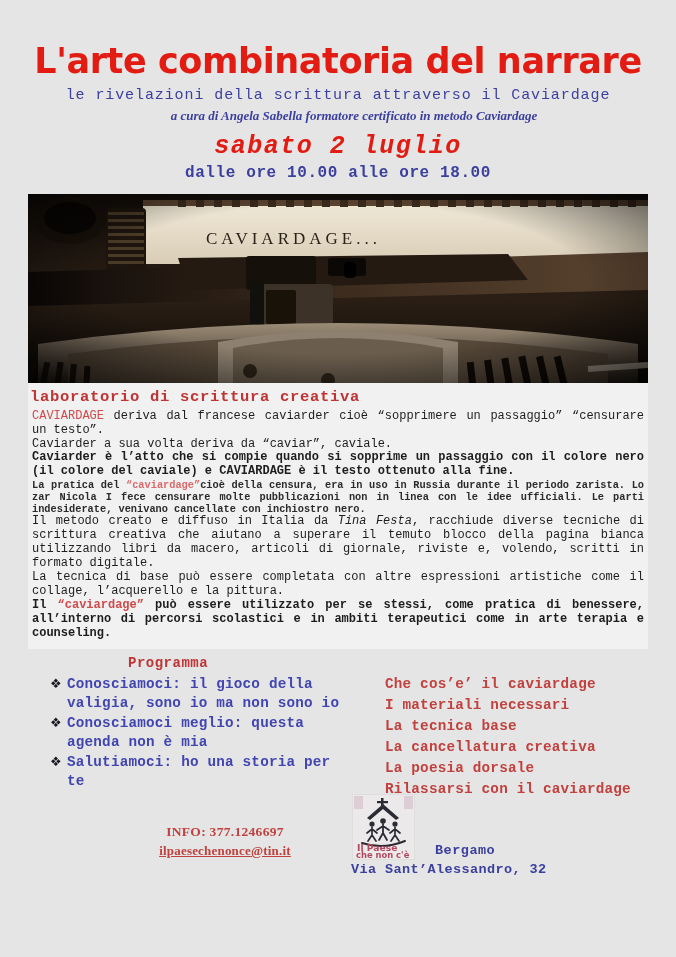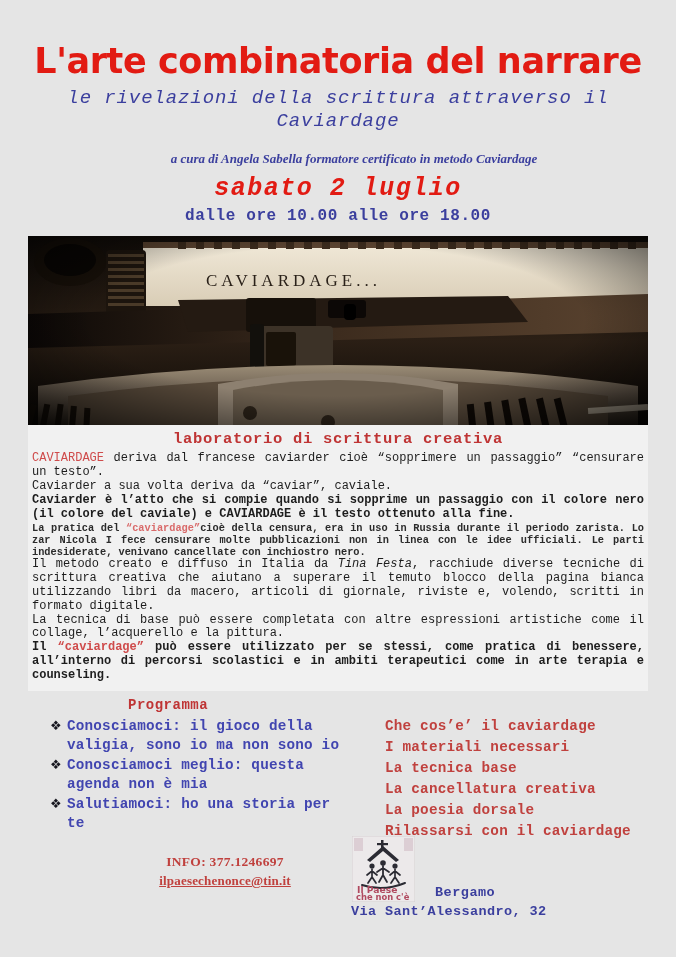--- a/index.html
+++ b/index.html
@@ -33,26 +33,25 @@
     font-weight: bold;
     font-size: 35px;
     color: #e21b13;
     letter-spacing: -0.4px;
     line-height: 1.0;
     margin: 0 0 8px 0;
     white-space: nowrap;
   }
   .subtitle-1 {
     font-family: "Liberation Mono", monospace;
-    font-size: 19px;
+    font-size: 15px;
     color: #3b3f9e;
     letter-spacing: 0.9px;
-    margin: 0 0 18px 0;
+    margin: 0 0 3px 0;
     line-height: 1.2;
-    font-style: italic;
   }
   .subtitle-2 {
     font-family: "Liberation Serif", serif;
     font-style: italic;
     font-weight: bold;
     font-size: 13px;
     color: #3b3f9e;
     letter-spacing: 0px;
     margin: 0 0 9px 0;
     line-height: 1.2;
@@ -89,21 +88,20 @@
   .photo-svg { display:block; width:100%; height:100%; }
 
   
   .body-block {
     margin: 0 28px;
     background: #f1f1f1;
     padding: 3px 2px 8px 2px;
     box-sizing: border-box;
   }
   .lab-heading {
-    text-align: center;
     font-family: "Liberation Mono", monospace;
     font-weight: bold;
     font-size: 15.5px;
     color: #bf3434;
     letter-spacing: 0.7px;
     margin: 2px 0 4px 0;
   }
   .p-big {
     font-family: "Liberation Mono", monospace;
     font-size: 12px;
@@ -207,21 +205,21 @@
     top: 2px;
     text-align: center;
     width: 230px;
   }
   .info-phone {
     font-family: "Liberation Serif", serif;
     font-weight: bold;
     font-size: 13.5px;
     color: #c0413e;
     letter-spacing: 0.3px;
-    margin: 0 0 3px 0;
+    margin: 12px 0 3px 0;
   }
   .info-email {
     font-family: "Liberation Serif", serif;
     font-weight: bold;
     font-size: 13px;
     color: #c0413e;
     text-decoration: underline;
     margin: 0;
     letter-spacing: 0.2px;
   }

